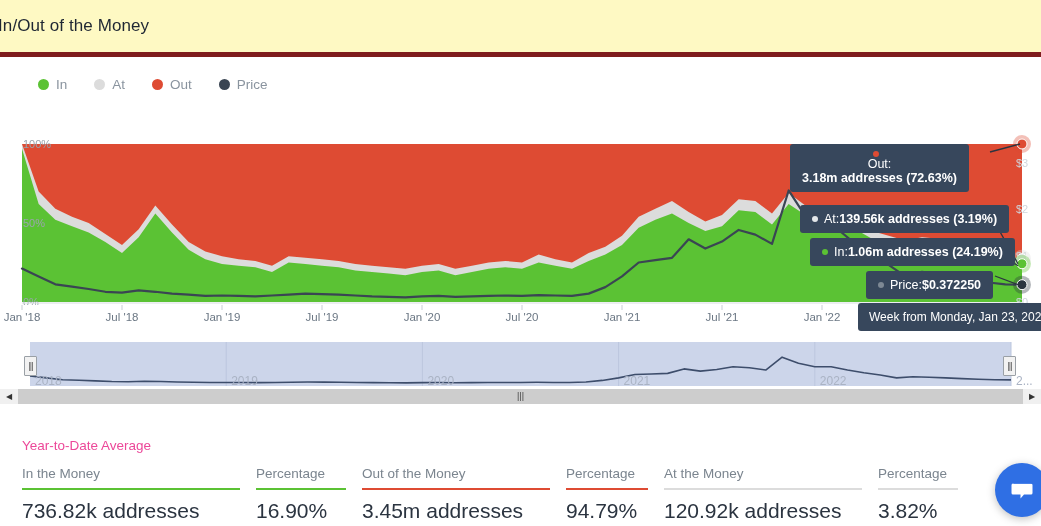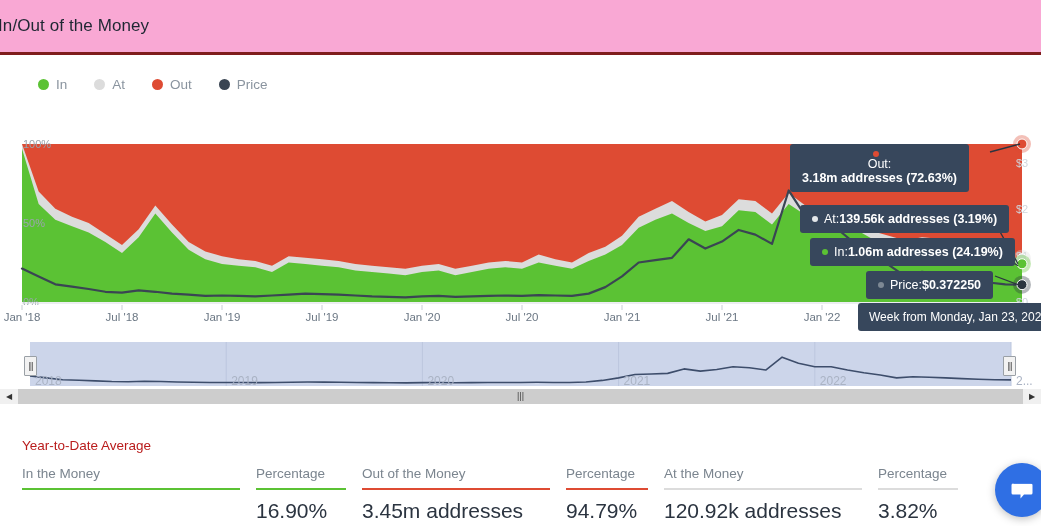--- a/index.html
+++ b/index.html
@@ -4,21 +4,21 @@
 <style>
   html,body{margin:0;padding:0;}
   body{
     width:1041px;height:526px;overflow:hidden;background:#ffffff;
     font-family:"Liberation Sans","DejaVu Sans",sans-serif;
     color:#2b3440;position:relative;
   }
   
   .header{
     position:absolute;left:0;top:0;width:1041px;height:52px;
-    background:#f9a8d4;border-bottom:3px solid #7f1d1d;
+    background:#fef9c3;border-bottom:5px solid #7f1d1d;
     display:flex;align-items:center;
   }
   .header-title{
     font-size:17px;color:#1f2733;margin-left:-2px;padding-left:0;
     letter-spacing:.1px;white-space:nowrap;
   }
   
   .legend{
     position:absolute;left:0;top:70px;width:1041px;height:28px;
     display:flex;align-items:center;padding-left:38px;box-sizing:border-box;
@@ -73,21 +73,21 @@
   .sb-arrow{
     width:18px;height:15px;background:#f0f0f0;flex:none;
     display:flex;align-items:center;justify-content:center;
     font-size:8px;color:#333;
   }
   .sb-track{flex:1;height:15px;background:#cdcdcd;display:flex;align-items:center;justify-content:center;}
   .sb-grip{font-size:9px;color:#444;letter-spacing:0px;line-height:1;}
   
   .stats{position:absolute;left:0;top:432px;width:1041px;height:94px;}
   .stats-title{
-    position:absolute;left:22px;top:6px;font-size:13.5px;color:#b91c1c;
+    position:absolute;left:22px;top:6px;font-size:13.5px;color:#ec4899;
   }
   .stat-row{position:absolute;left:22px;top:34px;display:flex;align-items:flex-start;}
   .stat-col{display:flex;flex-direction:column;margin-right:16px;}
   .stat-head{font-size:13.5px;color:#7b858f;margin-bottom:7px;white-space:nowrap;}
   .stat-rule{height:2px;width:100%;margin-bottom:9px;}
   .stat-val{font-size:21px;color:#2b3440;white-space:nowrap;line-height:1.1;}
   
   .chat{
     position:absolute;left:995px;top:463px;width:54px;height:54px;
     border-radius:50%;background:#2f6fe4;
@@ -236,20 +236,21 @@
   </div>
   <div class="sb-arrow">▶</div>
 </div>
 
 <div class="stats">
   <div class="stats-title">Year-to-Date Average</div>
   <div class="stat-row" id="stat-row">
       <div class="stat-col" style="width: 218px;">
         <div class="stat-head">In the Money</div>
         <div class="stat-rule" style="background: rgb(91, 194, 52);"></div>
+        <div class="stat-val">736.82k addresses</div>
       </div>
       <div class="stat-col" style="width: 90px;">
         <div class="stat-head">Percentage</div>
         <div class="stat-rule" style="background: rgb(91, 194, 52);"></div>
         <div class="stat-val">16.90%</div>
       </div>
       <div class="stat-col" style="width: 188px;">
         <div class="stat-head">Out of the Money</div>
         <div class="stat-rule" style="background: rgb(222, 75, 51);"></div>
         <div class="stat-val">3.45m addresses</div>

